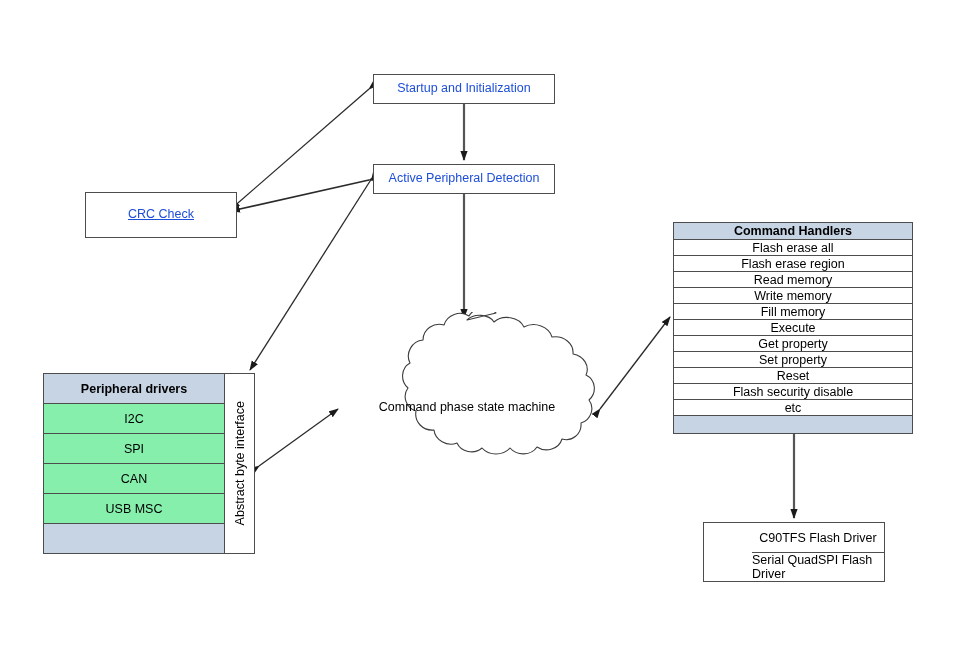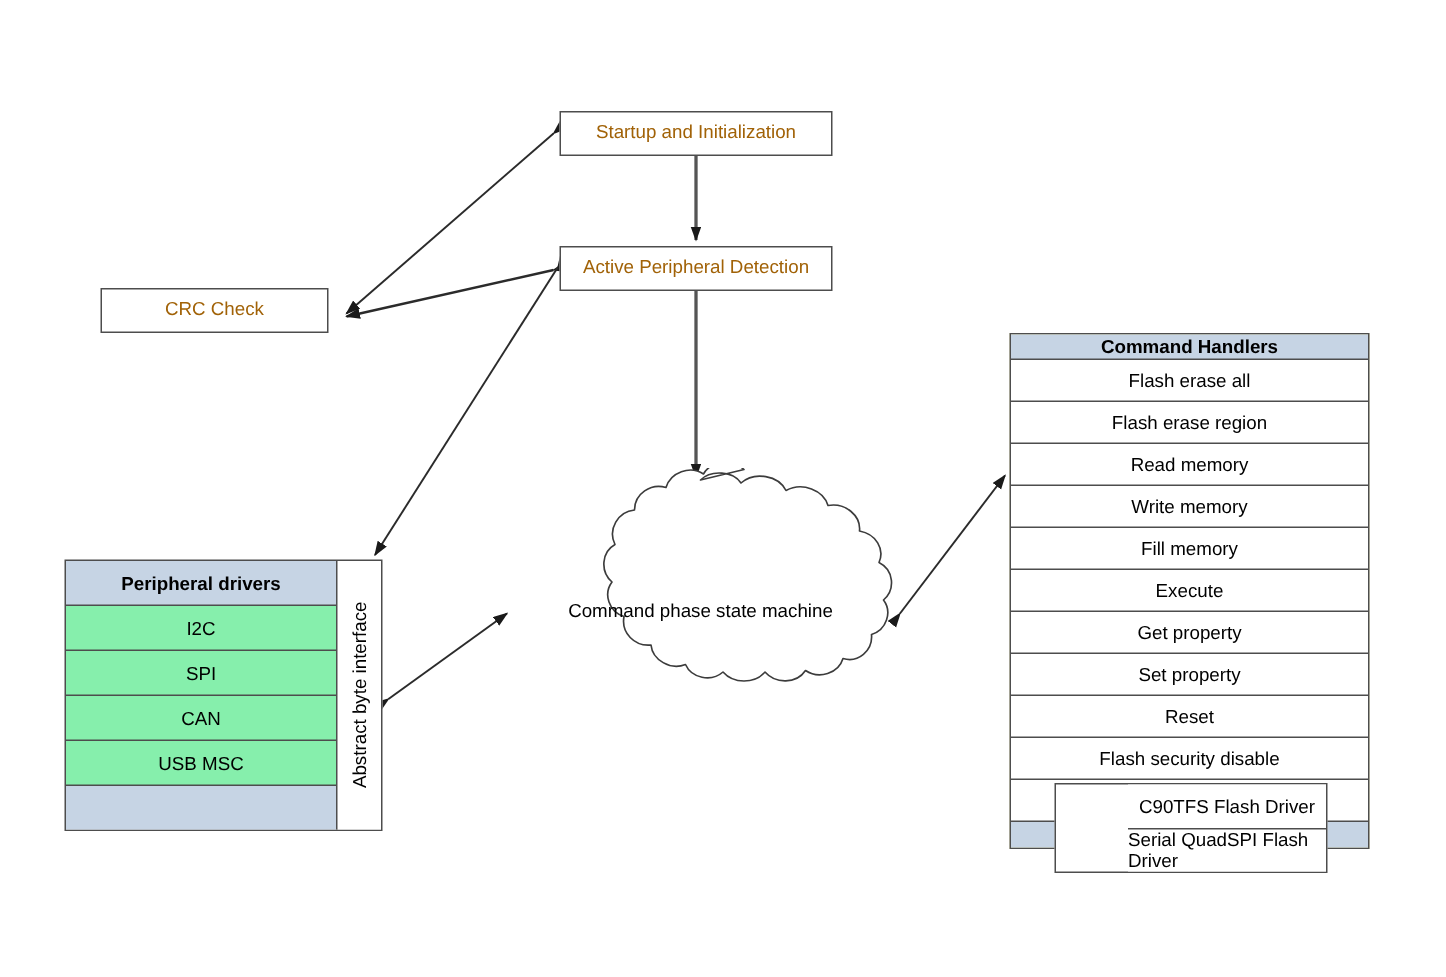--- a/index.html
+++ b/index.html
@@ -30,27 +30,27 @@
   .node {
     position: absolute;
     box-sizing: border-box;
     background: #ffffff;
     border: 1px solid #4d4d4d;
     display: flex;
     align-items: center;
     justify-content: center;
     font-size: 12.5px;
     line-height: 1.1;
-    color: #a16207;
+    color: #1d4ed8;
     text-align: center;
   }
   
   .box-startup   { left: 373px; top: 74px;  width: 182px; height: 30px; }
   .box-apd       { left: 373px; top: 164px; width: 182px; height: 30px; }
-  .box-crc       { left: 67px;  top: 192px; width: 152px; height: 30px; }
+  .box-crc       { left: 85px;  top: 192px; width: 152px; height: 46px; text-decoration: underline; }
 
   
   .driver-stack {
     position: absolute;
     left: 703px;
     top: 522px;
     width: 182px;
     box-sizing: border-box;
     border: 1px solid #4d4d4d;
     background: #ffffff;
@@ -87,21 +87,21 @@
   .table .thead {
     font-weight: bold;
     background: #c6d4e4;
   }
   .table .tfoot {
     background: #c6d4e4;
   }
 
   
   .cmd-table { left: 673px; top: 222px; width: 240px; }
-  .cmd-table .trow  { height: 28px; }
+  .cmd-table .trow  { height: 16px; }
   .cmd-table .thead { height: 17px; }
   .cmd-table .tfoot { height: 17px; }
 
   
   .periph-wrap {
     position: absolute;
     left: 43px;
     top: 373px;
     width: 212px;
     height: 181px;

